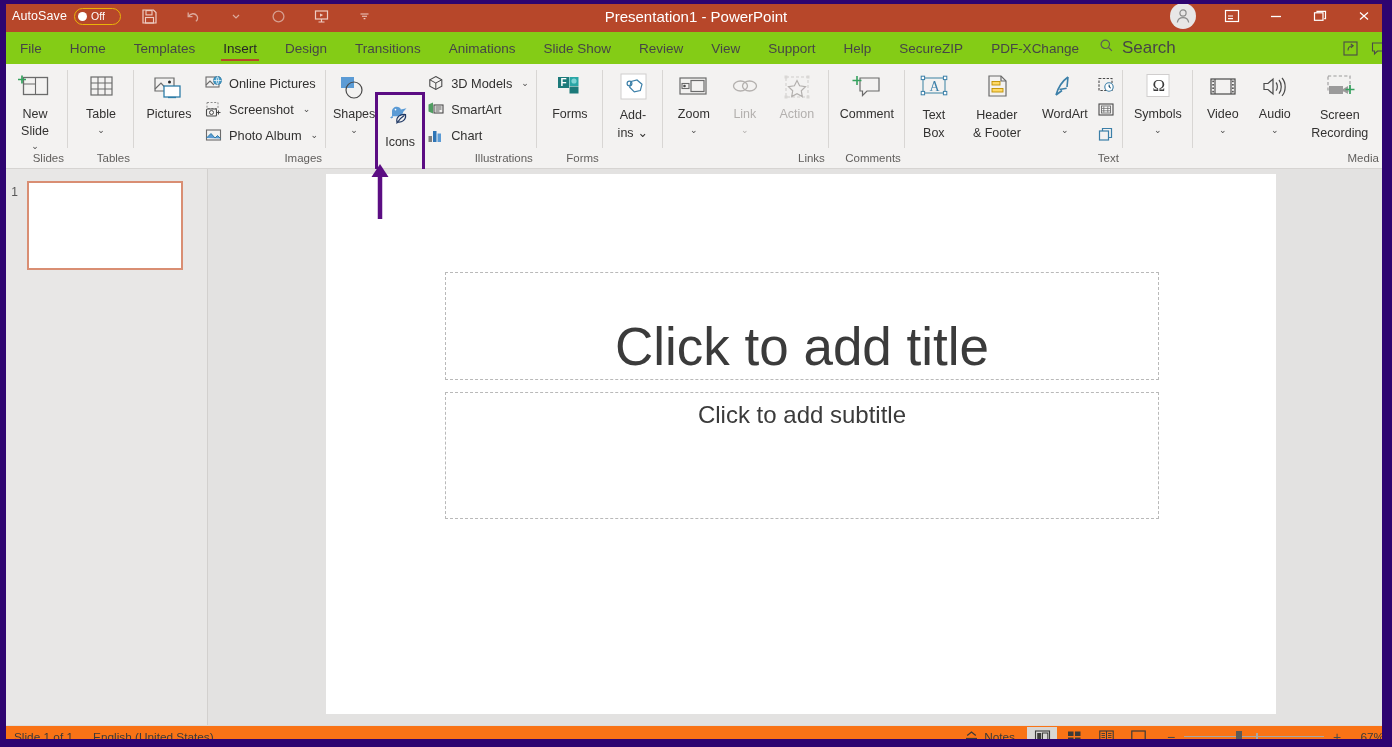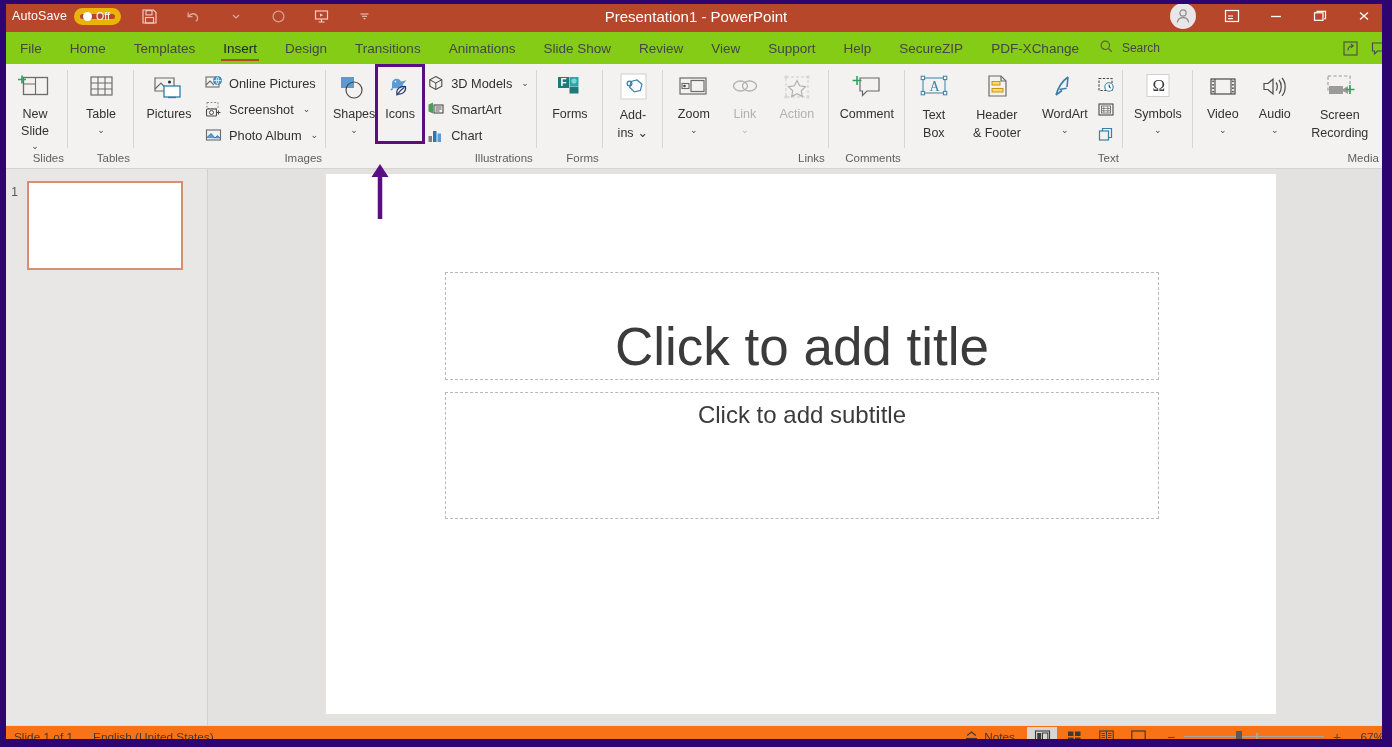--- a/index.html
+++ b/index.html
@@ -25,21 +25,21 @@
     position: relative; height: 32px; flex: 0 0 32px;
     background: #b7472a;
     display: flex; align-items: center;
     color: #fff;
   }
   .qat { display: flex; gap: 14px; padding-left: 12px; }
   .autosave-wrap { display: flex; align-items: center; gap: 7px; }
   .autosave-label { font-size: 12.5px; color: #fff; letter-spacing: .1px; }
   .toggle {
     width: 47px; height: 17px; border-radius: 9px;
-    border: 6px solid #eab308; background: #b7472a;
+    border: 1px solid #eab308; background: #b7472a;
     display: flex; align-items: center; padding: 0 3px; gap: 4px;
   }
   .toggle .knob { width: 9px; height: 9px; border-radius: 50%; background: #fff; }
   .toggle .state { font-size: 10.5px; color: #fff; }
   .qat-btn {
     width: 29px; height: 26px; display: flex; align-items: center; justify-content: center;
     opacity: .92;
   }
   .qat-btn svg { display: block; }
   .title-text {
@@ -69,21 +69,21 @@
     padding: 0 14px;
     font-size: 13.5px; color: #464646;
     position: relative; white-space: nowrap;
   }
   .tab.active { color: #262626; }
   .tab.active::after {
     content: ""; position: absolute; left: 12px; right: 12px; bottom: 3px;
     height: 2.5px; background: #b7472a;
   }
   .tabrow-right { margin-left: auto; display: flex; align-items: center; }
-  .search-box { display: flex; align-items: center; gap: 8px; padding: 0 10px 0 6px; font-size: 12px; color: #464646; }
+  .search-box { display: flex; align-items: center; gap: 8px; padding: 0 10px 0 6px; font-size: 17px; color: #464646; }
   .tb-icon-btn { width: 28px; height: 32px; display: flex; align-items: center; justify-content: center; }
 
   
   .ribbon {
     height: 105px; flex: 0 0 105px;
     background: #f3f2f1;
     display: flex; align-items: stretch;
     position: relative;
     border-bottom: 1px solid #d6d4d2;
     padding-left: 2px;
@@ -120,21 +120,21 @@
     display: flex; align-items: center; gap: 6px;
     height: 22px; padding: 0 4px;
     font-size: 12.8px; color: #323130; white-space: nowrap;
   }
   .small-btn .sico { width: 19px; height: 19px; display: flex; align-items: center; justify-content: center; }
   .small-btn .scaret { font-size: 9px; color: #4a4a4a; margin-left: 3px; }
   .icon-col-3 { display: flex; flex-direction: column; gap: 2px; padding-top: 6px; }
   .mini-btn { width: 24px; height: 23px; display: flex; align-items: center; justify-content: center; }
 
   
-  .hilite { outline: 3px solid #5b0d83; outline-offset: 0px; }
+  .hilite { outline: 3px solid #5b0d83; outline-offset: 0px; margin-top: 28px; }
 
   
   .arrow-ann { position: absolute; left: 369px; top: 162px; z-index: 30; }
 
   
   .workspace { flex: 1 1 auto; display: flex; min-height: 0; position: relative; background: #e3e2e1; }
   .thumbpane {
     width: 208px; flex: 0 0 208px; background: #e8e7e6;
     border-right: 1px solid #d2d0ce;
     position: relative; padding-top: 12px;

